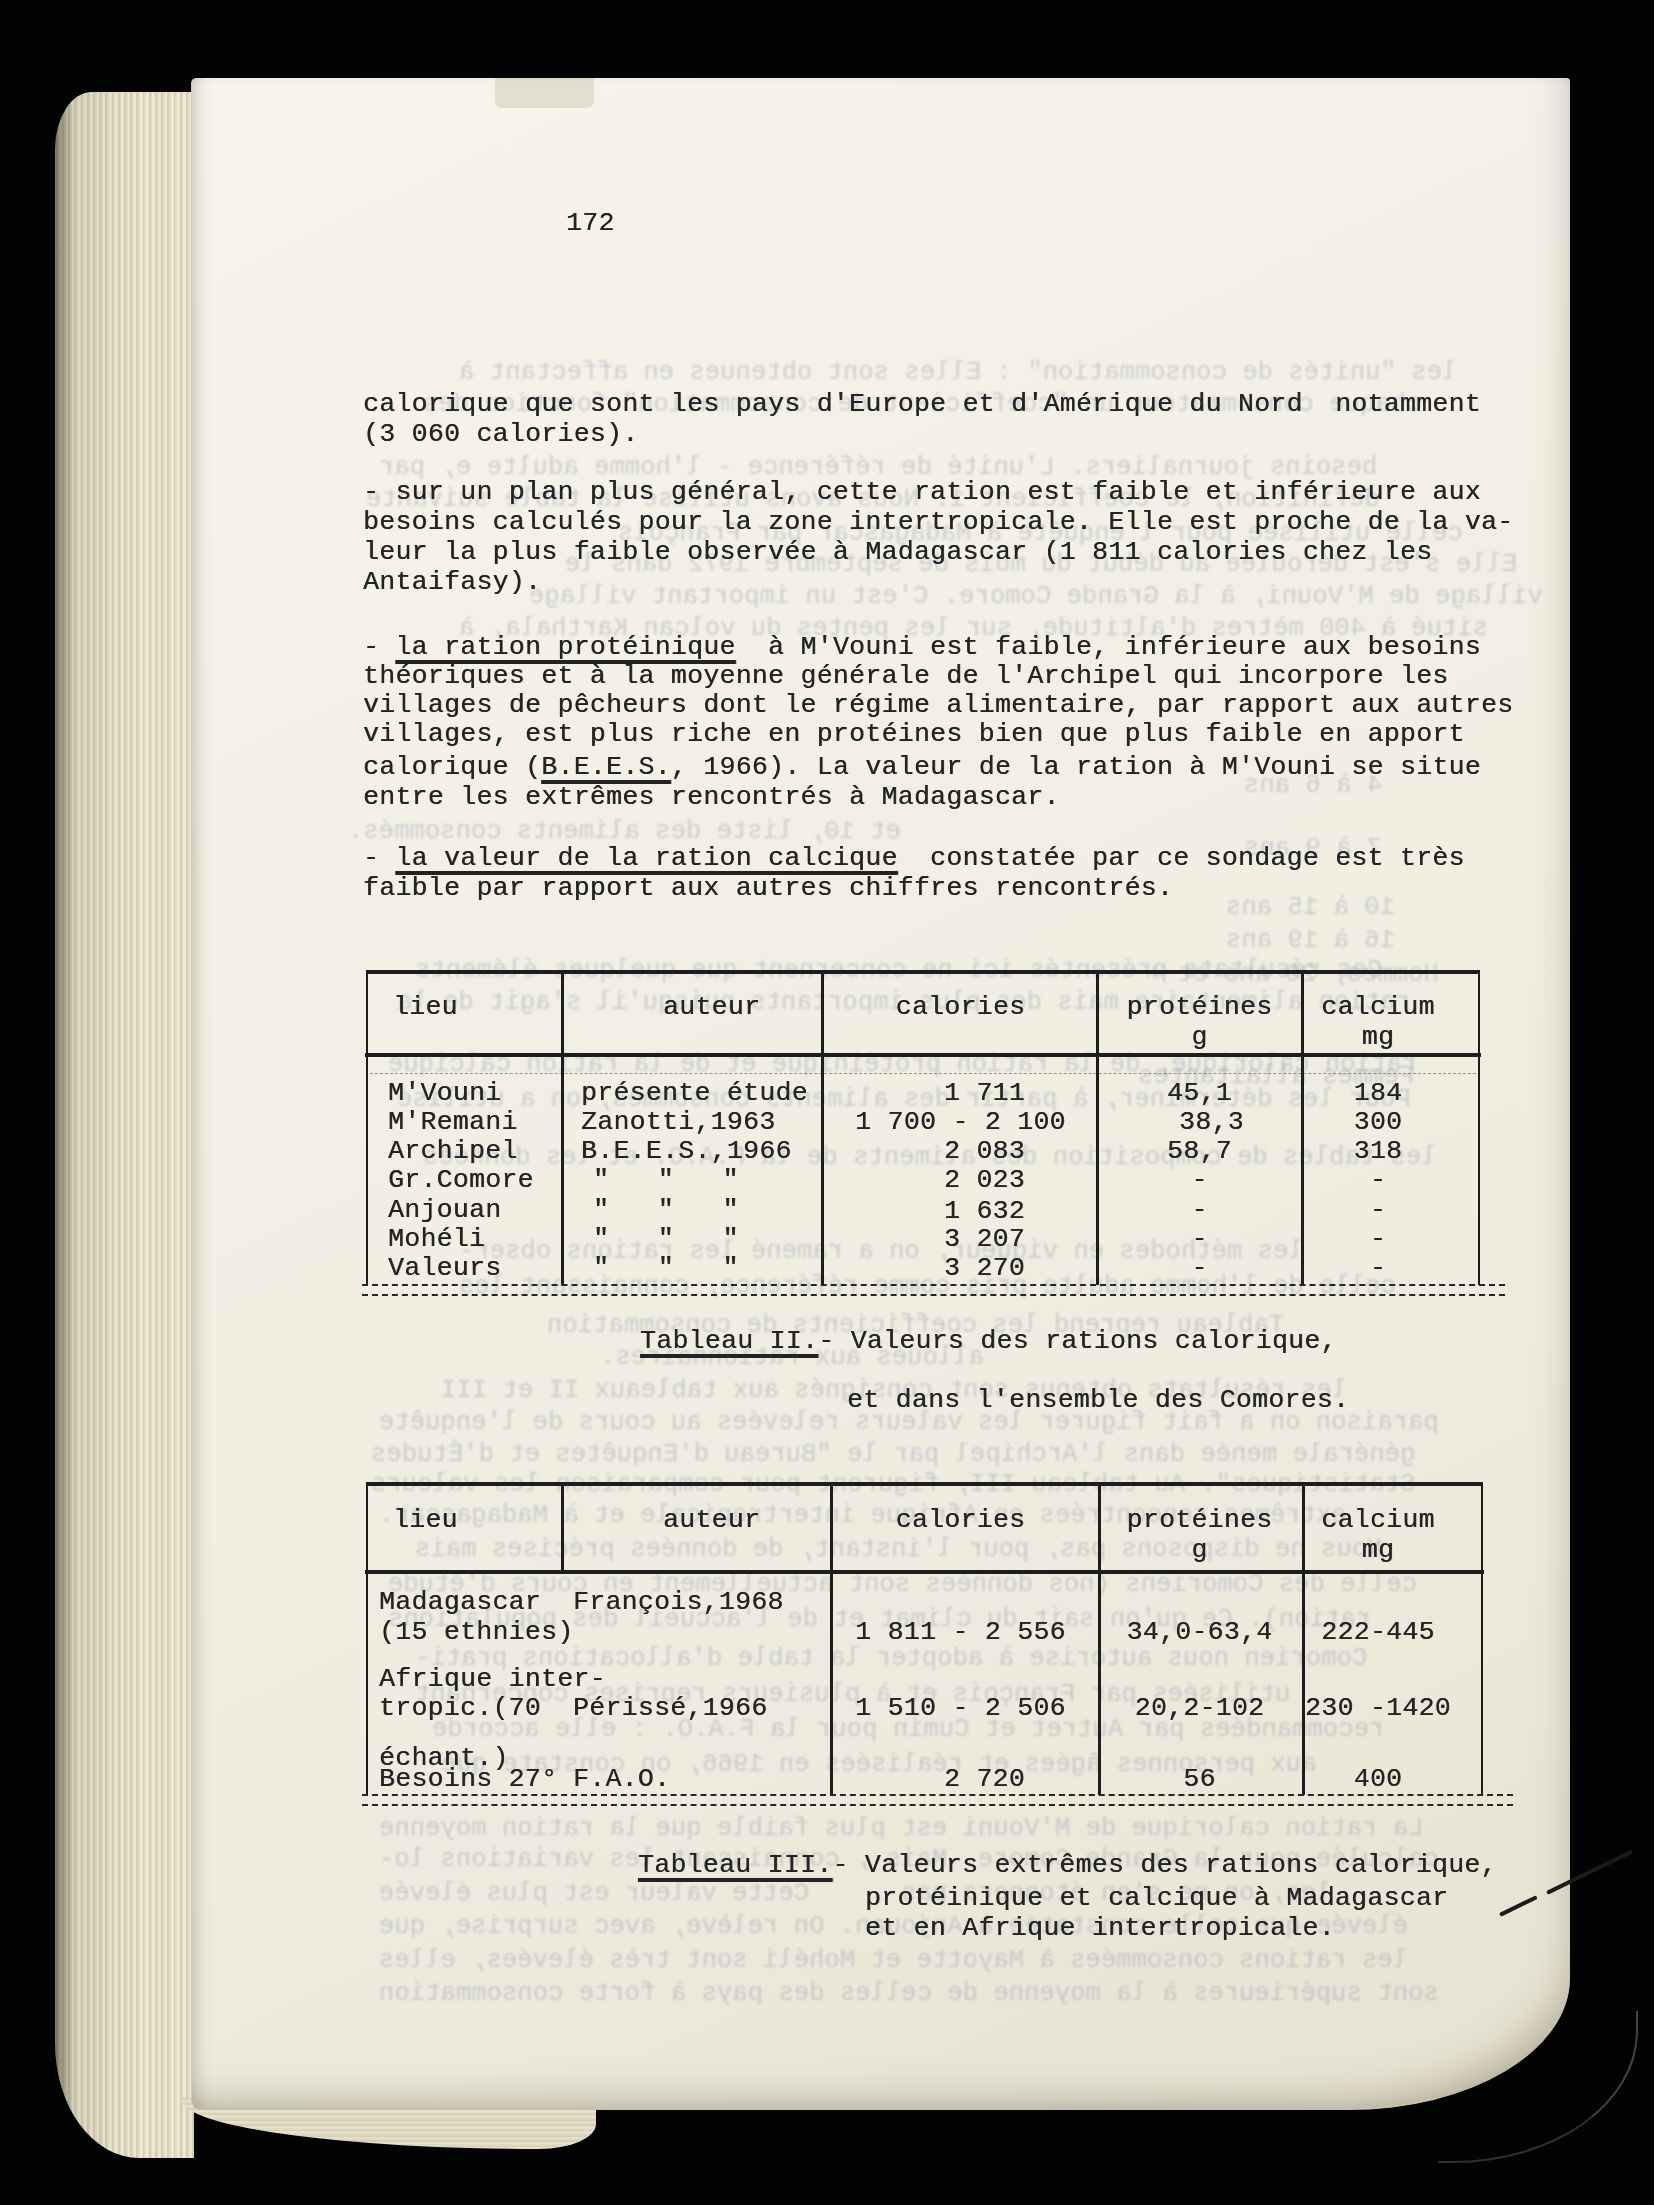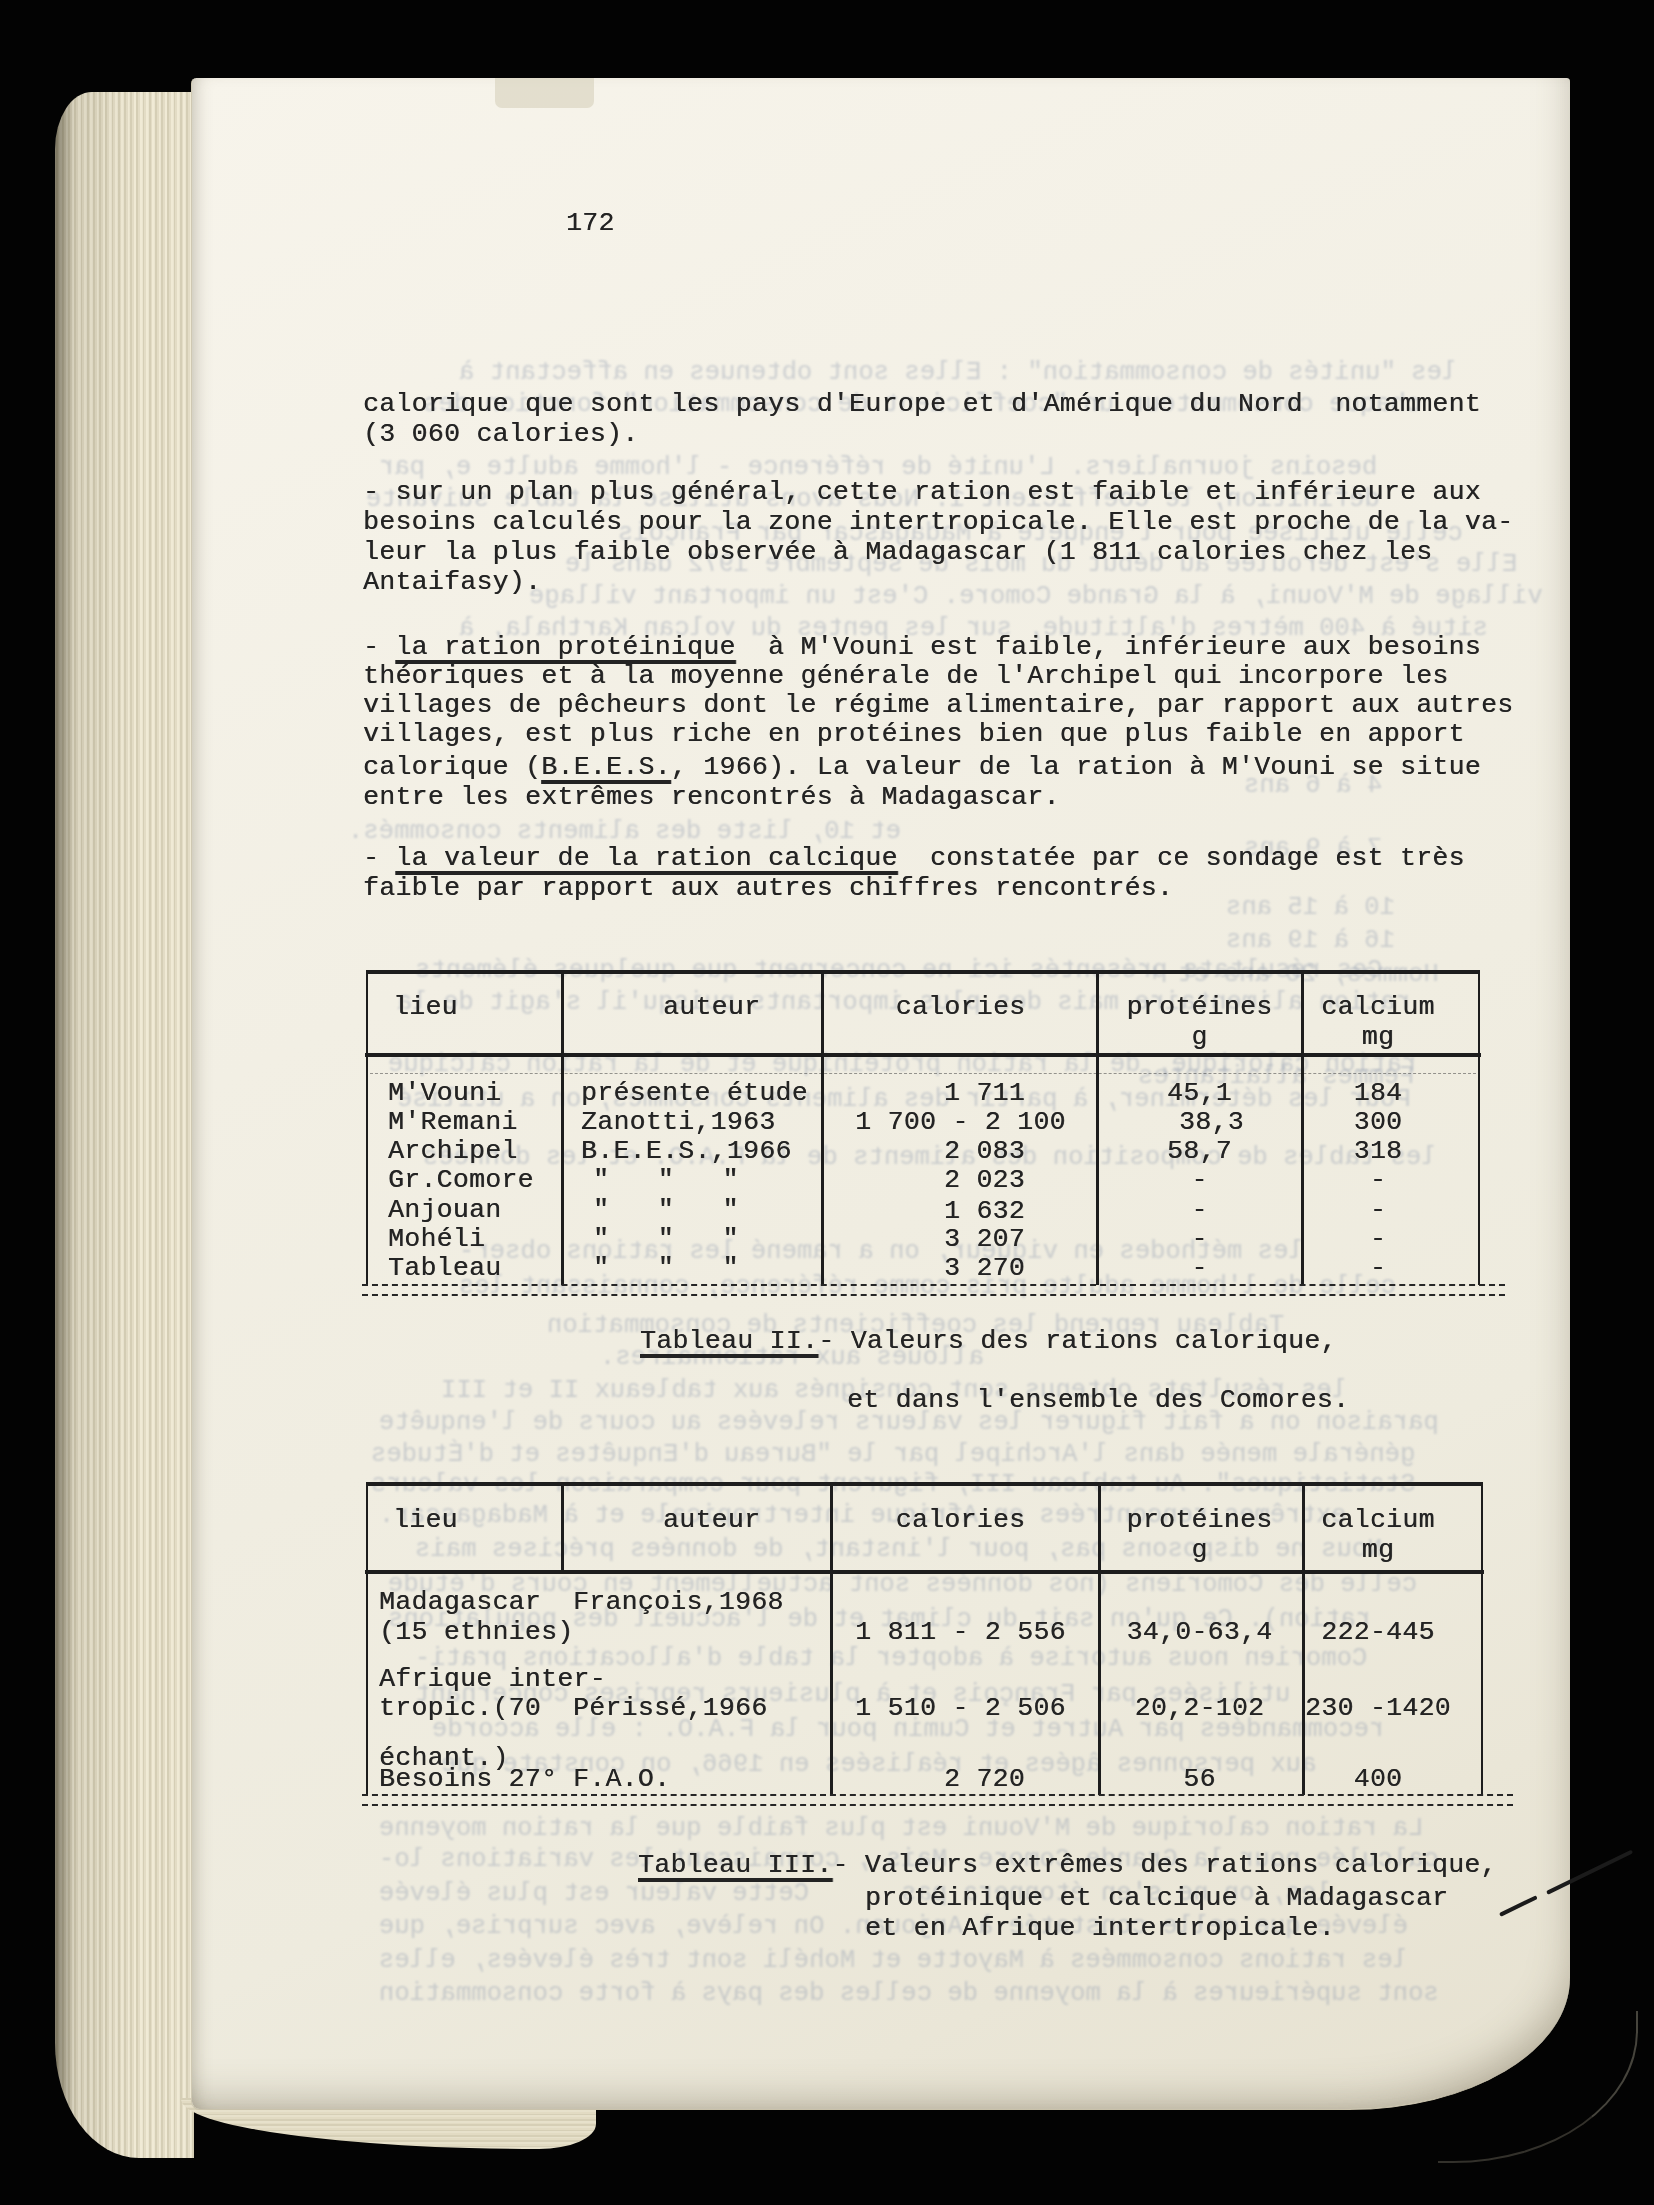--- a/index.html
+++ b/index.html
@@ -168,21 +168,21 @@
     <div class="tl cell-r" style="left:824px;top:1196px;width:201px;">1 632</div>
     <div class="tl cell-c" style="left:1099px;top:1195px;width:201px;">-</div>
     <div class="tl cell-c" style="left:1290px;top:1195px;width:176px;">-</div>
 
     <div class="tl" style="left:388px;top:1224px;">Mohéli</div>
     <div class="tl" style="left:593px;top:1224px;">"   "   "</div>
     <div class="tl cell-r" style="left:824px;top:1224px;width:201px;">3 207</div>
     <div class="tl cell-c" style="left:1099px;top:1224px;width:201px;">-</div>
     <div class="tl cell-c" style="left:1290px;top:1224px;width:176px;">-</div>
 
-    <div class="tl" style="left:388px;top:1253px;">Tableau</div>
+    <div class="tl" style="left:388px;top:1253px;">Valeurs</div>
     <div class="tl" style="left:593px;top:1253px;">"   "   "</div>
     <div class="tl cell-r" style="left:824px;top:1253px;width:201px;">3 270</div>
     <div class="tl cell-c" style="left:1099px;top:1253px;width:201px;">-</div>
     <div class="tl cell-c" style="left:1290px;top:1253px;width:176px;">-</div>
 
     <div class="dblrule" style="left:362px;top:1284px;width:1143px;"></div>
 
     <div class="tl" style="left:640px;top:1326px;"><span class="u">Tableau II.</span><span>- Valeurs des rations calorique,</span></div>
     <div class="tl" style="left:847px;top:1385px;">et dans l'ensemble des Comores.</div>
 

